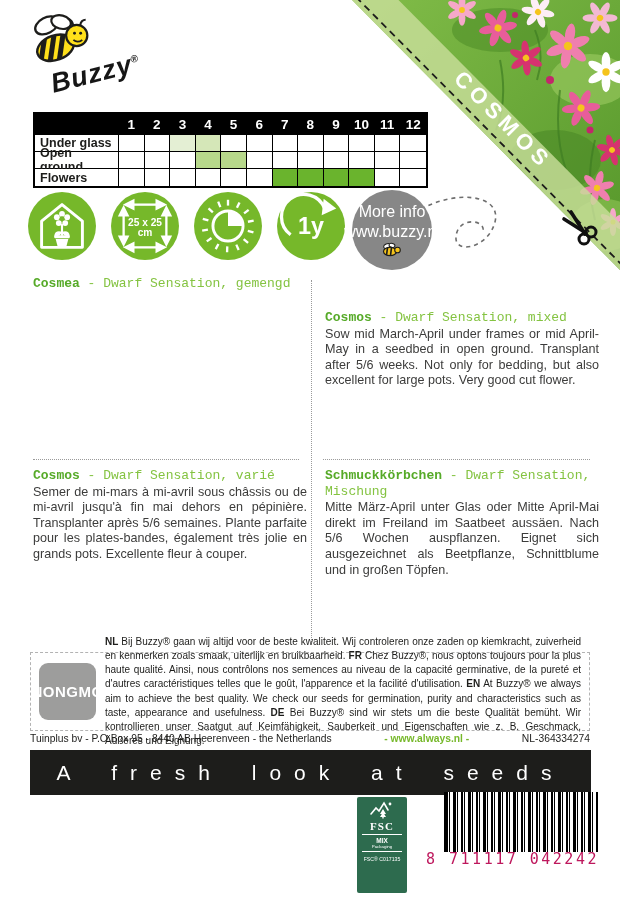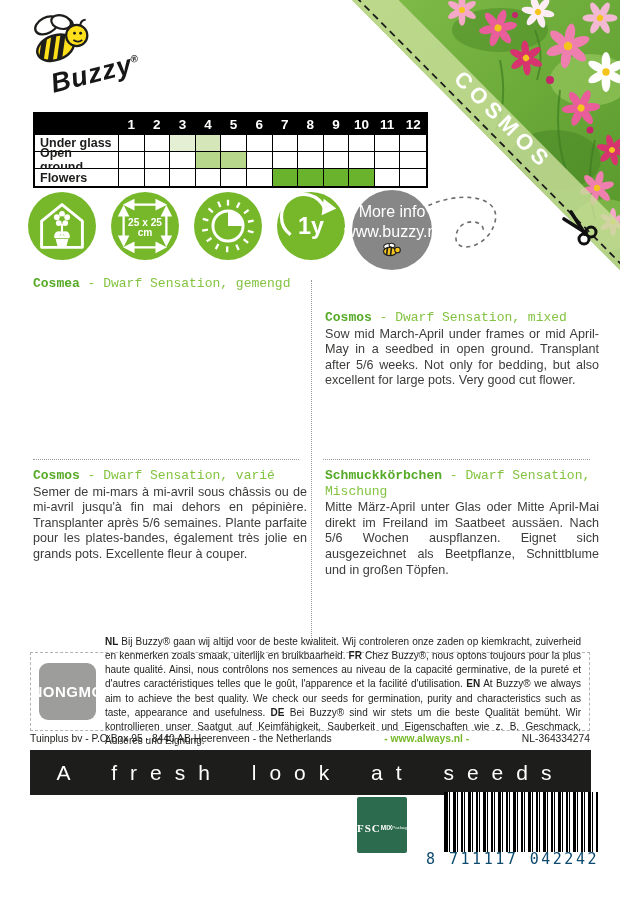--- a/index.html
+++ b/index.html
@@ -57,31 +57,31 @@
   .fp-text b{font-weight:bold;}
 
   
   .contact{left:30px;top:733px;width:560px;display:flex;justify-content:space-between;
            font-size:10.3px;align-items:baseline;}
   .contact .web{color:#76b82a;font-weight:bold;}
   .banner{left:30px;top:750px;width:561px;height:45px;background:#1d1d1b;color:#fff;
           font-size:21px;letter-spacing:13px;word-spacing:10px;text-align:center;line-height:45px;}
 
   
-  .fsc{left:357px;top:797px;width:50px;height:56px;background:#2d6b4e;color:#fff;border-radius:2px;
-       display:flex;flex-direction:row;align-items:center;padding-top:4px;box-sizing:border-box;}
+  .fsc{left:357px;top:797px;width:50px;height:96px;background:#2d6b4e;color:#fff;border-radius:2px;
+       display:flex;flex-direction:column;align-items:center;padding-top:4px;box-sizing:border-box;}
   .fsc .fsc-name{font-family:"Liberation Serif",serif;font-weight:bold;font-size:11px;letter-spacing:1px;margin-top:1px;}
   .fsc .sep{width:80%;border-top:1px solid #fff;margin:2px 0;}
   .fsc .mix{font-size:6.5px;font-weight:bold;}
   .fsc .pkg{font-size:4.4px;}
   .fsc .lic{font-size:5.2px;margin-top:2px;}
   .bars{left:444px;top:792px;width:150px;height:60px;border-left:2px solid #000;border-right:2px solid #000;
         background:repeating-linear-gradient(90deg,#000 0 2px,#fff 2px 3px,#000 3px 4px,#fff 4px 7px,
                    #000 7px 10px,#fff 10px 11px,#000 11px 12px,#fff 12px 15px);}
-  .digits{left:426px;top:850px;font-family:"DejaVu Sans Mono",monospace;font-size:15px;letter-spacing:2.5px;color:#0c4a6e;}
+  .digits{left:426px;top:850px;font-family:"DejaVu Sans Mono",monospace;font-size:15px;letter-spacing:2.5px;color:#be185d;}
 </style>
 </head>
 <body>
 
 <div class="abs logo">
   <svg width="72" height="58" viewBox="0 0 64 52">
     <defs>
         <clipPath id="bodyclip">
           <ellipse cx="28" cy="32" rx="17" ry="11" transform="rotate(-20 28 32)"></ellipse>
         </clipPath>

